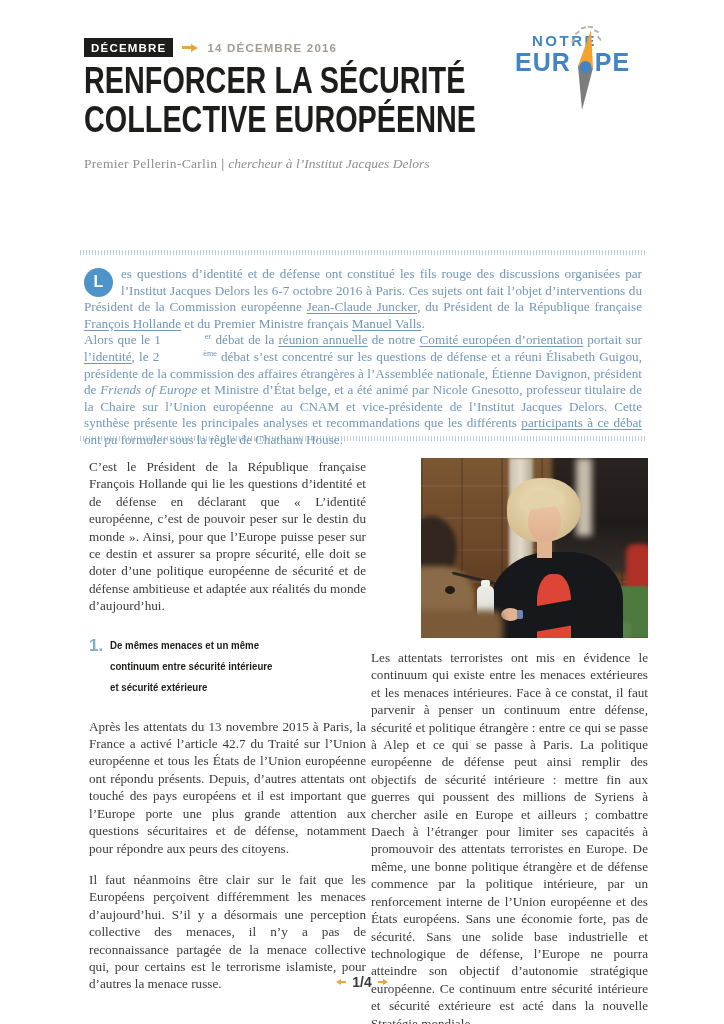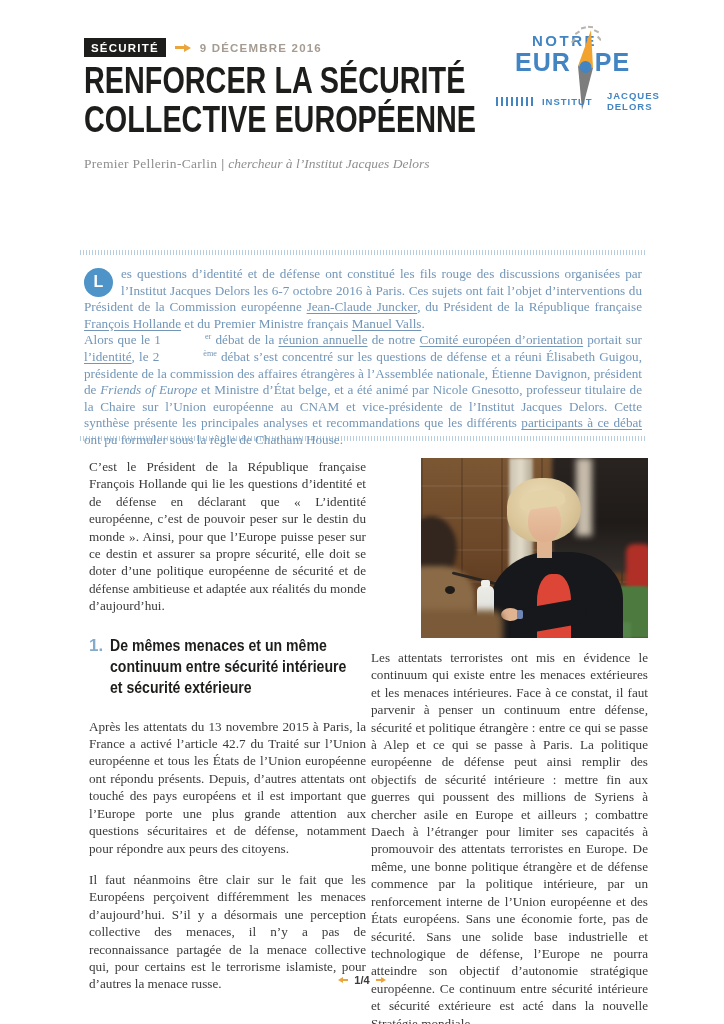--- a/index.html
+++ b/index.html
@@ -64,21 +64,21 @@
   
   .col { position:absolute; top:458px; width:277px; font-size:13.2px; line-height:17.4px;
          text-align:justify; hyphens:auto; color:#3a3a3a; }
   .col-left { left:89px; }
   .col-right { left:371px; }
   .col p + p { margin-top:14px; }
 
   .section-heading { display:flex; margin:20px 0 20px;
                      font-family:"Liberation Sans", sans-serif; font-weight:bold; }
   .section-heading .num { color:#84abc9; font-size:17px; line-height:21px; margin-right:7px; }
-  .heading-lines { font-size:16px; line-height:21px; color:#1d1d1b; }
+  .heading-lines { font-size:11px; line-height:21px; color:#1d1d1b; }
   .heading-lines span { display:block; transform:scaleX(0.88); transform-origin:0 50%; white-space:nowrap; }
 
   
   .photo { width:227px; height:180px; margin-left:auto; margin-bottom:11px;
            position:relative; overflow:hidden; background:#6a4527; }
   .photo div { position:absolute; }
   .ph-bg { inset:0; background:linear-gradient(180deg,#7b5734 0%,#6a4527 55%,#5a3a20 78%,#4b2f18 100%); }
   .ph-panels { left:0; top:0; width:100%; height:125px;
       background:repeating-linear-gradient(90deg, rgba(0,0,0,0.16) 0 2px, transparent 2px 40px),
                  repeating-linear-gradient(0deg, rgba(255,255,255,0.06) 0 2px, transparent 2px 32px); }
@@ -116,38 +116,38 @@
   .ph-bottle-cap { left:60px; top:122px; width:9px; height:7px; background:#eef0ec; border-radius:2px; }
   .ph-chair-right { right:-4px; top:128px; width:42px; height:52px; background:#4d7a3e;
       border-radius:8px 8px 0 0; filter:blur(1px); }
   .ph-chair-mid { left:148px; top:164px; width:62px; height:16px; background:#55854a; filter:blur(1.5px); }
   .ph-fg { left:-10px; top:152px; width:92px; height:40px; background:#7a5a38;
       border-radius:10px; filter:blur(3px); }
 
   
   .footer { position:absolute; left:0; right:0; top:974px; display:flex; justify-content:center;
             align-items:center; gap:6px; font-family:"Liberation Sans", sans-serif;
-            font-weight:bold; font-size:11px; color:#3a3a3a; }
+            font-weight:bold; font-size:14px; color:#3a3a3a; }
   .f-arrow { display:flex; align-items:center; }
   .f-arrow .tail { width:5px; height:2px; background:#eaa53c; }
   .f-arrow .head-l { width:0; height:0; border-right:5px solid #eaa53c;
                      border-top:3.5px solid transparent; border-bottom:3.5px solid transparent; }
   .f-arrow .head-r { width:0; height:0; border-left:5px solid #eaa53c;
                      border-top:3.5px solid transparent; border-bottom:3.5px solid transparent; }
 </style>
 </head>
 <body>
 
 <div class="badge-row">
-  <span class="badge">SÉCURITÉ</span>
+  <span class="badge">DÉCEMBRE</span>
   <span class="hdr-arrow">
       <span class="tail"></span>
       <span class="head"></span>
     </span>
-  <span class="date">9 DÉCEMBRE 2016</span>
+  <span class="date">14 DÉCEMBRE 2016</span>
 </div>
 
 <h1 class="doc-title">
   <span class="tline">RENFORCER LA SÉCURITÉ</span>
   <span class="tline">COLLECTIVE EUROPÉENNE</span>
 </h1>
 
 <div class="author">
   <span class="name">Premier Pellerin-Carlin</span><span class="sep">|</span><span class="role">chercheur à l’Institut Jacques Delors</span>
 </div>
@@ -165,26 +165,20 @@
       <rect x="6" y="14" width="5" height="2" transform="rotate(-34 8 15)"></rect>
       <rect x="12" y="9" width="5" height="2" transform="rotate(-16 14 10)"></rect>
       <rect x="19" y="8" width="5" height="2" transform="rotate(4 21 9)"></rect>
       <rect x="25" y="12" width="5" height="2" transform="rotate(26 27 13)"></rect>
       <rect x="28" y="19" width="5" height="2" transform="rotate(48 30 20)"></rect>
     </g>
     <polygon points="22,12 9,48 24,50" fill="#f2a22e"></polygon>
     <polygon points="9,48 24,50 13,92" fill="#7d7d7d"></polygon>
     <circle cx="16.5" cy="49" r="6" fill="#4285c2"></circle>
   </svg>
-  <span class="logo-institut">
-    <span class="logo-bars"></span>
-    <span>INSTITUT</span>
-    <span class="needle-gap"></span>
-    <span>JACQUES DELORS</span>
-  </span>
 </div>
 
 <div class="rule rule-top"></div>
 <div class="rule rule-bottom"></div>
 
 <div class="lead">
   <span class="dropcap">L</span>
   <p><span>es questions d’identité et de défense ont constitué les fils rouge des discussions organisées par l’Institut Jacques Delors les 6-7 octobre 2016 à Paris. Ces sujets ont fait l’objet d’interventions du Président de la Commission européenne </span><span class="seg-u">Jean-Claude Juncker</span><span>, du Président de la République française </span><span class="seg-u">François Hollande</span><span> et du Premier Ministre français </span><span class="seg-u">Manuel Valls</span><span>.</span></p>
   <p><span>Alors que le 1</span><span class="seg-sup">er</span><span> débat de la </span><span class="seg-u">réunion annuelle</span><span> de notre </span><span class="seg-u">Comité européen d’orientation</span><span> portait sur </span><span class="seg-u">l’identité</span><span>, le 2</span><span class="seg-sup">ème</span><span> débat s’est concentré sur les questions de défense et a réuni Élisabeth Guigou, présidente de la commission des affaires étrangères à l’Assemblée nationale, Étienne Davignon, président de </span><span class="seg-i">Friends of Europe</span><span> et Ministre d’État belge, et a été animé par Nicole Gnesotto, professeur titulaire de la Chaire sur l’Union européenne au CNAM et vice-présidente de l’Institut Jacques Delors. Cette synthèse présente les principales analyses et recommandations que les différents </span><span class="seg-u">participants à ce débat</span><span> ont pu formuler sous la règle de Chatham House.</span></p>
 </div>

